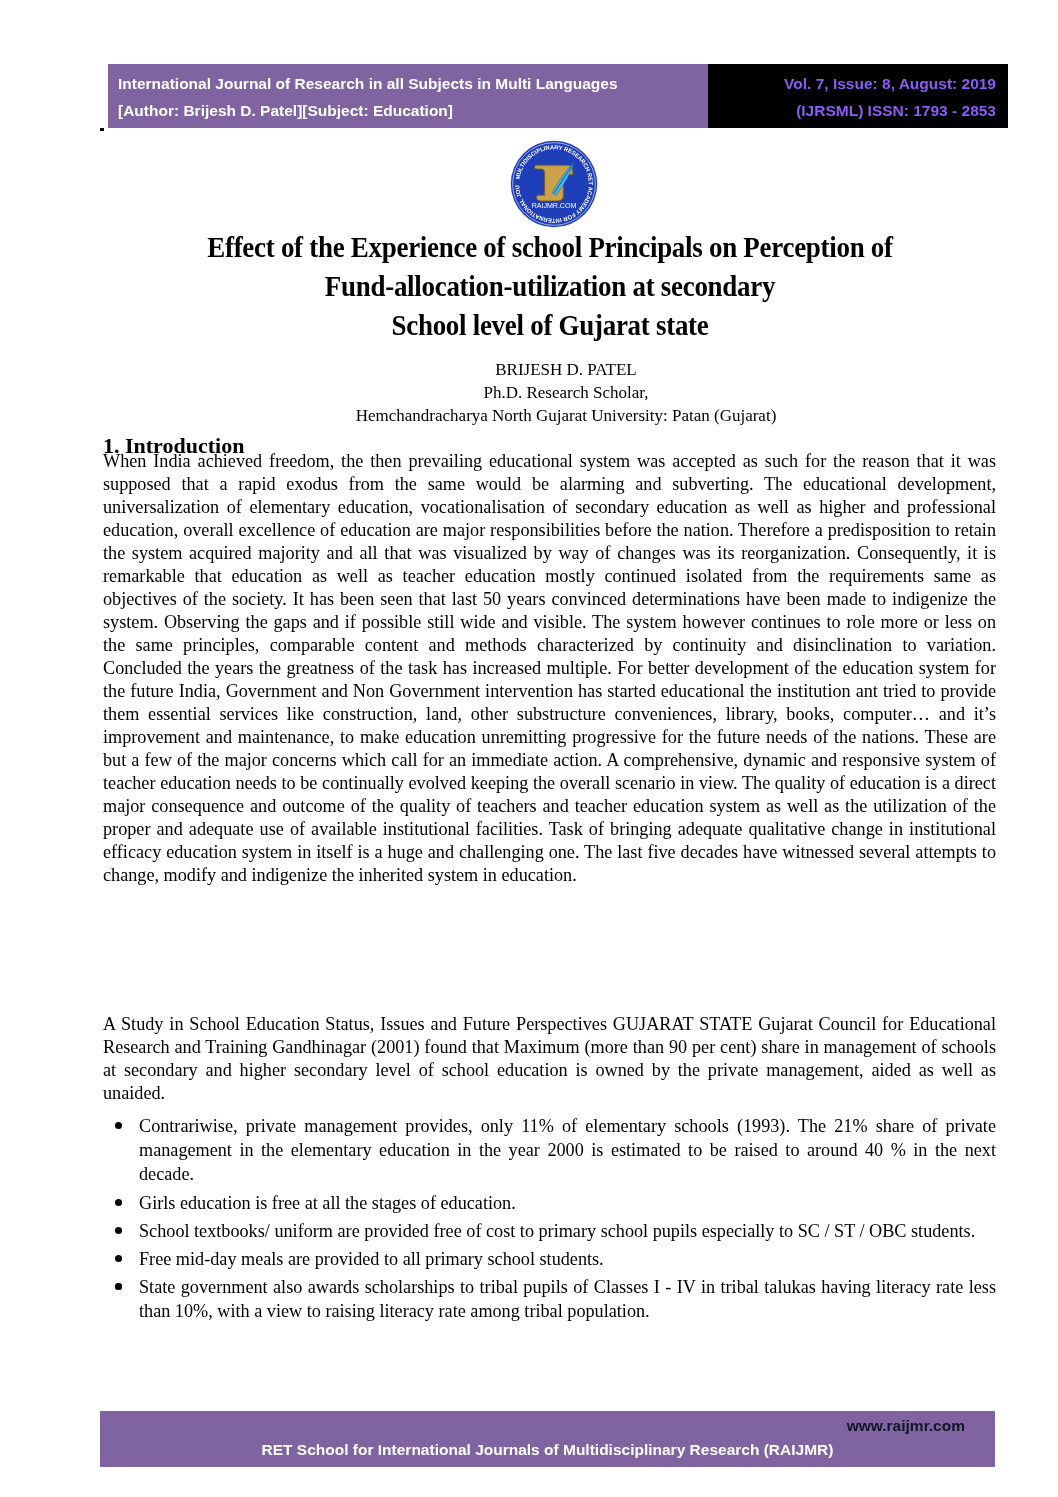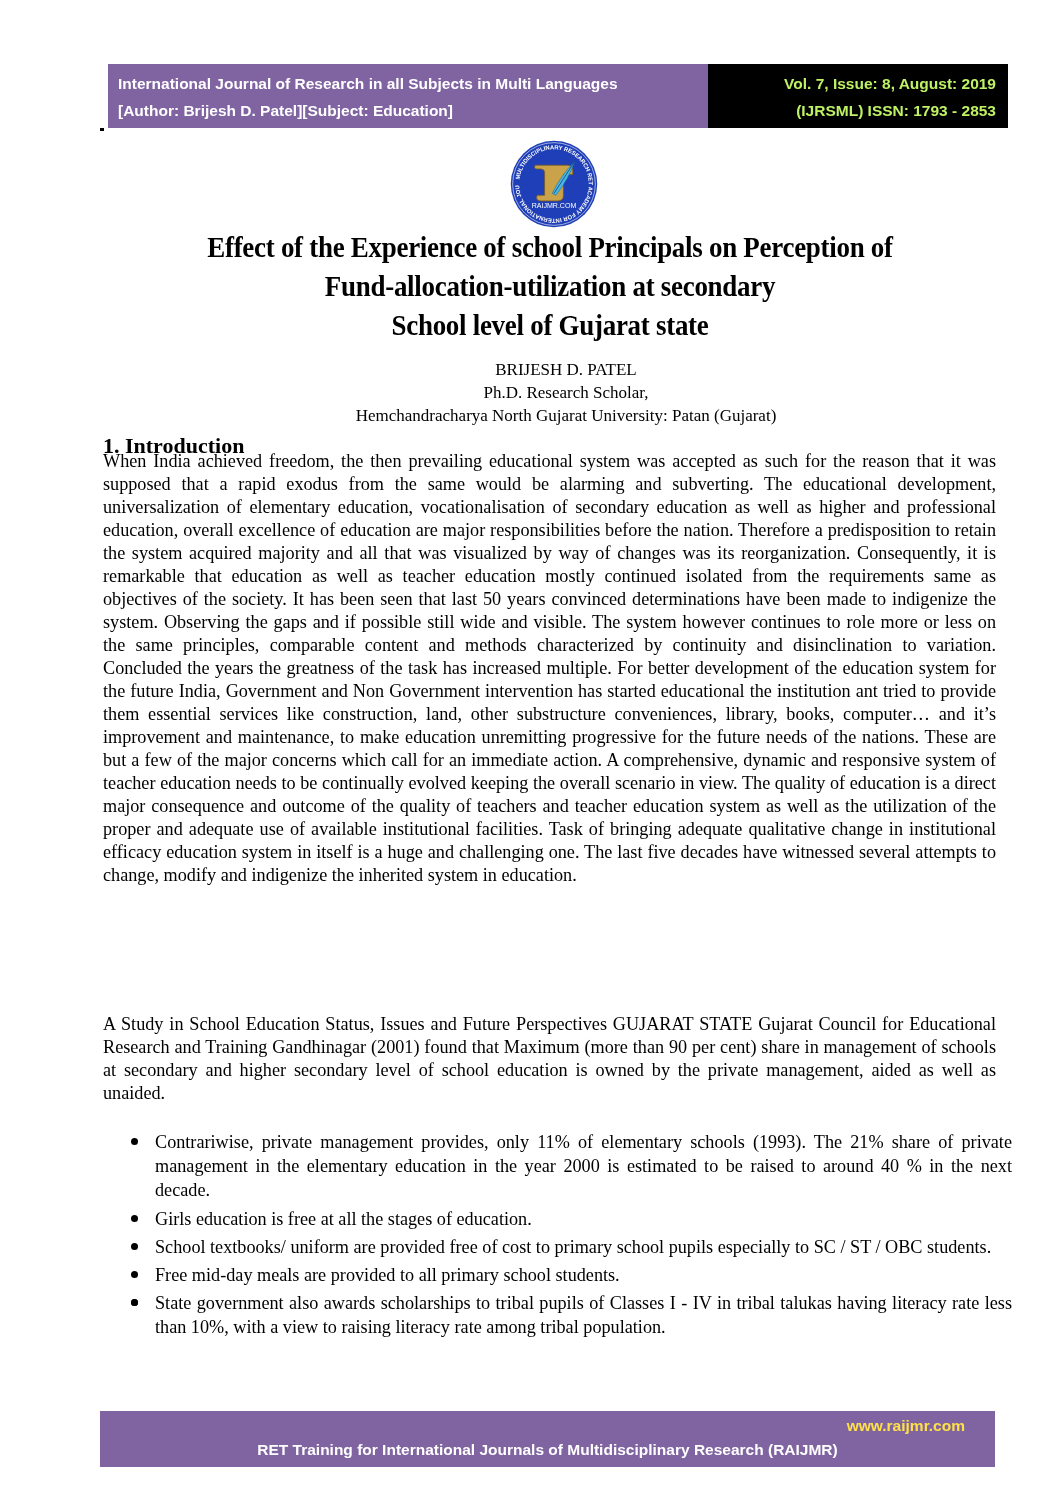--- a/index.html
+++ b/index.html
@@ -1,42 +1,42 @@
 <!DOCTYPE html>
 <html><head>
 <meta charset="utf-8">
 <style>
   html, body { margin: 0; padding: 0; background: #ffffff; }
   body { width: 1058px; height: 1497px; position: relative; overflow: hidden; font-family: "Liberation Serif", serif; color: #000; }
 
   .header-bar { position: absolute; left: 100px; top: 64px; width: 900px; height: 64px; display: flex; padding-left: 8px; }
   .header-left { width: 600px; height: 100%; background: #8064a2; color: #fff; font-family: "Liberation Sans", sans-serif; font-weight: bold; font-size: 15.5px; padding: 6px 0 0 10px; box-sizing: border-box; line-height: 27px; }
-  .header-right { width: 300px; height: 100%; background: #000; color: #bef264; font-family: "Liberation Sans", sans-serif; font-weight: bold; font-size: 15.5px; text-align: right; padding: 6px 12px 0 0; box-sizing: border-box; line-height: 27px; }
+  .header-right { width: 300px; height: 100%; background: #000; color: #8b5cf6; font-family: "Liberation Sans", sans-serif; font-weight: bold; font-size: 15.5px; text-align: right; padding: 6px 12px 0 0; box-sizing: border-box; line-height: 27px; }
   .corner-mark { position: absolute; left: 100px; top: 128px; width: 4px; height: 3px; background: #000; }
 
   .logo { position: absolute; left: 507px; top: 137px; width: 94px; height: 94px; }
 
   .title { position: absolute; left: 100px; top: 228px; width: 900px; text-align: center; font-family: "Liberation Serif", serif; font-weight: bold; font-size: 29px; line-height: 39px; letter-spacing: -0.3px; transform: scaleX(0.93); transform-origin: center; }
 
   .author-block { position: absolute; left: 116px; top: 358px; width: 900px; text-align: center; font-size: 17px; line-height: 23px; }
 
   .section-heading { position: absolute; left: 103px; top: 433px; font-weight: bold; font-size: 22px; }
 
   .body-text { position: absolute; left: 103px; width: 893px; font-size: 18.2px; line-height: 23px; text-align: justify; }
   .p1 { top: 450px; }
   .p2 { top: 1013px; }
 
-  .bullet-list { position: absolute; left: 103px; top: 1114px; width: 893px; margin: 16px; padding: 0; list-style: none; font-size: 18.2px; line-height: 24.2px; }
+  .bullet-list { position: absolute; left: 103px; top: 1114px; width: 893px; margin: 0; padding: 0; list-style: none; font-size: 18.2px; line-height: 24.2px; }
   .bullet-list li { position: relative; padding-left: 36px; margin-bottom: 4px; text-align: justify; }
   .bullet-dot { position: absolute; left: 12px; top: 8px; width: 7px; height: 7px; border-radius: 50%; background: #000; }
 
   .footer-bar { position: absolute; left: 100px; top: 1411px; width: 895px; height: 56px; background: #8064a2; font-family: "Liberation Sans", sans-serif; font-weight: bold; font-size: 15.5px; color: #fff; }
   .footer-line1 { position: absolute; left: 8px; top: 6px; white-space: nowrap; }
   .footer-page { color: #000; margin-right: 6px; }
-  .footer-url { position: absolute; right: 30px; top: 6px; color: #fde047; }
+  .footer-url { position: absolute; right: 30px; top: 6px; color: #0f172a; }
   .footer-line2 { position: absolute; left: 0; width: 100%; top: 30px; text-align: center; }
 </style>
 </head>
 <body>
 
 <div class="header-bar">
   <div class="header-left">
     <div>International Journal of Research in all Subjects in Multi Languages</div>
     <div>[Author: Brijesh D. Patel][Subject: Education]</div>
   </div>
@@ -87,14 +87,14 @@
   <li><span class="bullet-dot"></span><span>Contrariwise, private management provides, only 11% of elementary schools (1993). The 21% share of private management in the elementary education in the year 2000 is estimated to be raised to around 40 % in the next decade.</span></li>
   <li><span class="bullet-dot"></span><span>Girls education is free at all the stages of education.</span></li>
   <li><span class="bullet-dot"></span><span>School textbooks/ uniform are provided free of cost to primary school pupils especially to SC / ST / OBC students.</span></li>
   <li><span class="bullet-dot"></span><span>Free mid-day meals are provided to all primary school students.</span></li>
   <li><span class="bullet-dot"></span></li>
   <li><span class="bullet-dot"></span><span>State government also awards scholarships to tribal pupils of Classes I - IV in tribal talukas having literacy rate less than 10%, with a view to raising literacy rate among tribal population.</span></li>
 </ul>
 
 <div class="footer-bar">
   <div class="footer-url">www.raijmr.com</div>
-  <div class="footer-line2">RET Training for International Journals of Multidisciplinary Research (RAIJMR)</div>
+  <div class="footer-line2">RET School for International Journals of Multidisciplinary Research (RAIJMR)</div>
 </div>
 
 </body></html>

